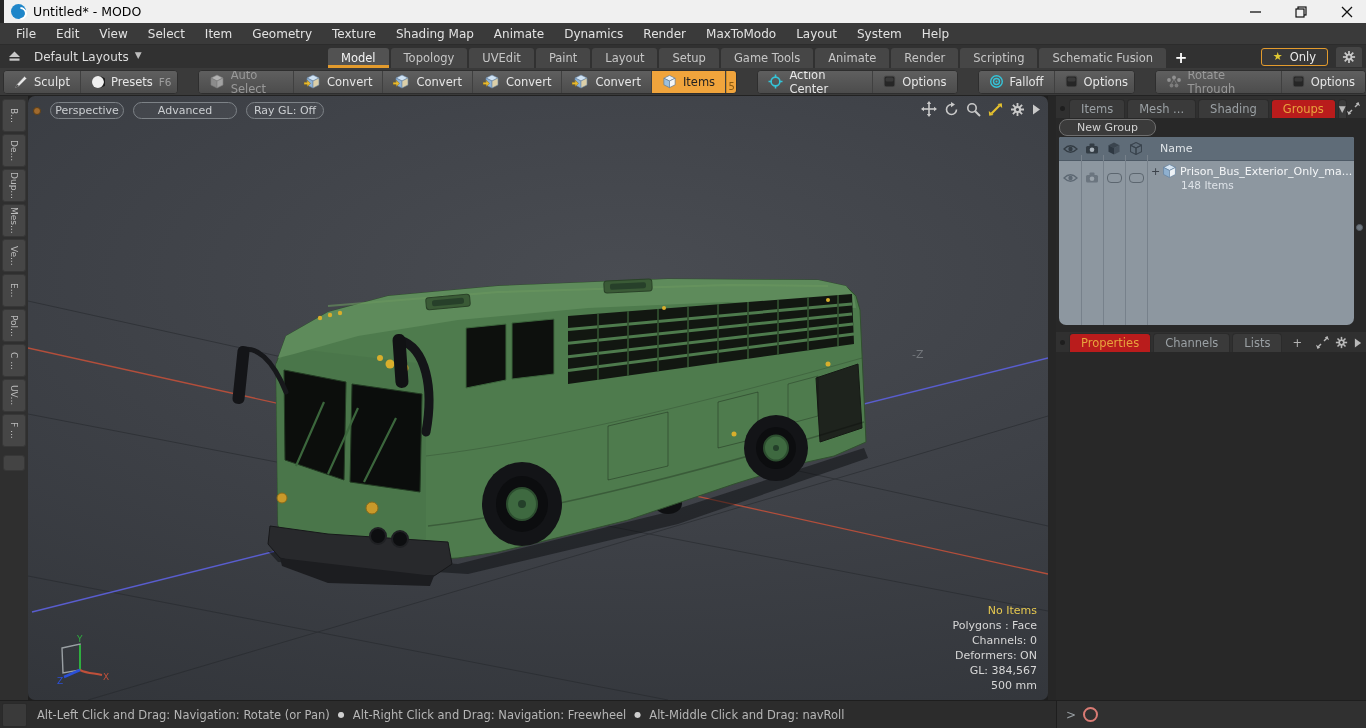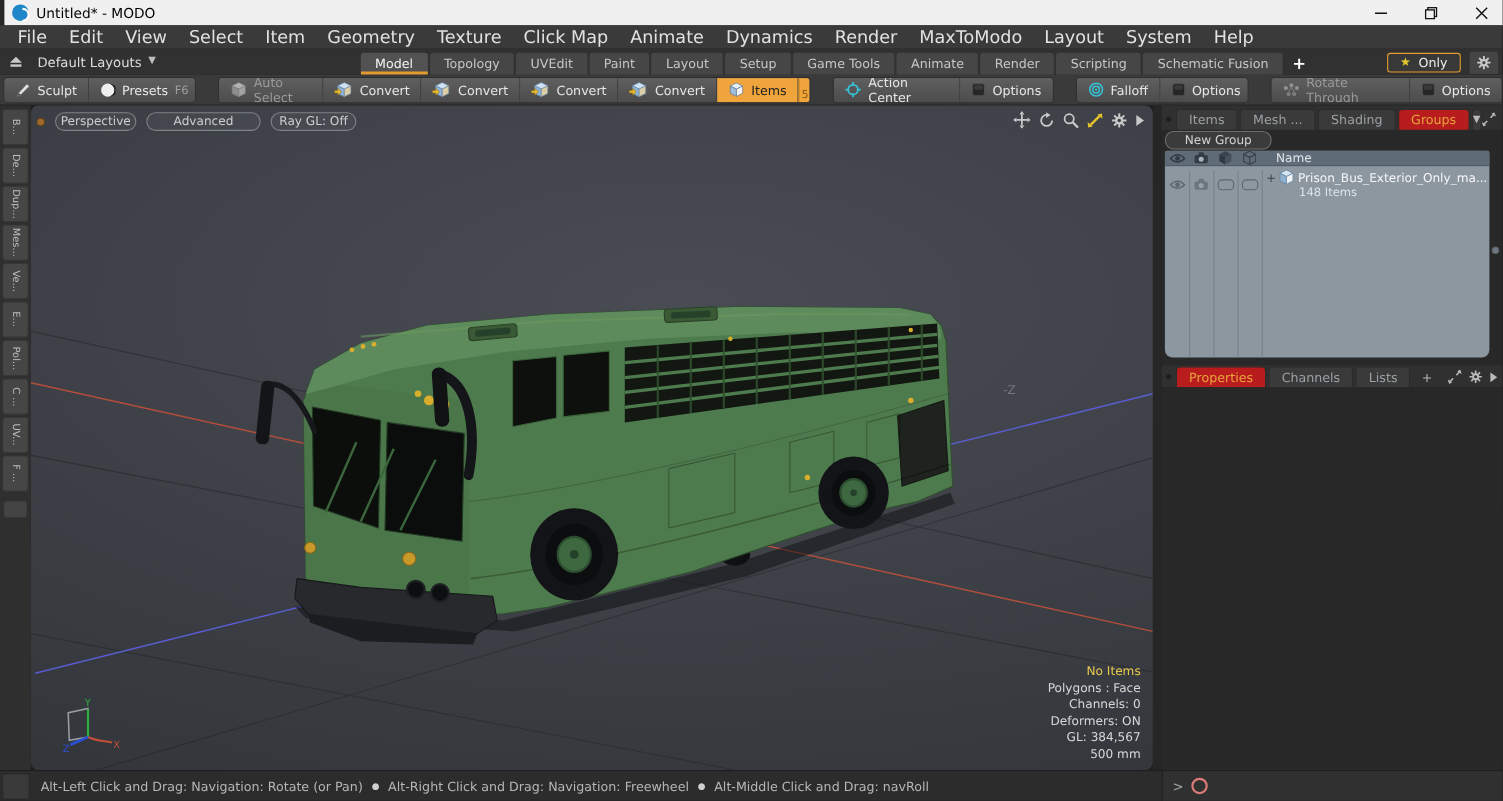--- a/index.html
+++ b/index.html
@@ -9,21 +9,21 @@
   
   .titlebar{position:absolute;left:4px;top:0;width:1366px;height:23px;background:#f0f0f0;display:flex;align-items:center;color:#111}
   .app-icon{width:15px;height:15px;border-radius:50%;background:#1f86c9;margin:0 7px;position:relative;flex:none}
   .app-icon::after{content:"";position:absolute;left:3px;top:3px;width:9px;height:9px;border-radius:50%;border:2px solid #fff;border-left-color:transparent;border-bottom-color:transparent;transform:rotate(45deg)}
   .win-title{font-size:12.5px;color:#000}
   .win-controls{margin-left:auto;display:flex;height:100%}
   .win-btn{width:46px;height:100%;display:flex;align-items:center;justify-content:center;color:#111}
 
   
   .menubar{position:absolute;left:0;top:23px;width:1366px;height:22px;background:#3a3a3a;display:flex;align-items:center;padding-left:6px;border-bottom:1px solid #2c2c2c}
-  .menu-item{padding:0 10px;height:100%;display:flex;align-items:center;color:#e2e2e2;font-size:16px}
+  .menu-item{padding:0 10px;height:100%;display:flex;align-items:center;color:#e2e2e2;font-size:12px}
 
   
   .layoutbar{position:absolute;left:0;top:45px;width:1366px;height:23px;background:#313131;display:flex;align-items:flex-end}
   .lb-left{width:328px;height:100%;display:flex;align-items:center;flex:none}
   .collapse-btn{width:28px;height:100%;display:flex;align-items:center;justify-content:center}
   .switcher{display:flex;align-items:flex-start;gap:6px;color:#dcdcdc;font-size:12px;padding-left:6px}
   .switcher .caret{font-size:9px;color:#bdbdbd}
   .ltabs{display:flex;align-items:flex-end;height:100%}
   .ltab{height:20px;padding:0 13px;background:#464646;margin-right:2px;display:flex;align-items:center;font-size:11.5px;color:#c6c6c6;border-radius:3px 3px 0 0}
   .ltab.active{background:#525252;color:#f4f4f4;box-shadow:inset 0 -3px 0 #e39b2d}
@@ -69,21 +69,21 @@
   .knob{width:5px;height:5px;border-radius:50%;background:#1e1e1e;margin:0 4px 7px 1px;flex:none}
   .rtab{height:19px;padding:0 11px;display:flex;align-items:center;font-size:11.5px;color:#9aa0a4;background:#3a3a3a;border:1px solid #2b2b2b;border-bottom:none;border-radius:4px 4px 0 0;margin-right:2px;white-space:nowrap}
   .rtab.active{color:#e8a33d;background:#b91c1c}
   .rtab.plain{background:none;border:none;color:#b5b5b5;padding:0 8px}
   .caretbtn{width:20px;height:19px;display:flex;align-items:center;justify-content:center;color:#b9b9b9;font-size:9px;background:#3a3a3a;border-radius:4px 4px 0 0;border:1px solid #2b2b2b;border-bottom:none}
   .rp-spacer{flex:1}
   .rp-miniicons{display:flex;align-items:center;gap:6px;padding-bottom:3px}
   .newgroup-row{position:absolute;top:22px;left:0;width:100%;height:19px;display:flex;align-items:center;padding-left:3px}
   .newgroup-btn{height:17px;border:1px solid #6e6e6e;border-radius:8px;padding:0 17px;font-size:11px;color:#d2d2d2;display:flex;align-items:center;background:#3b3b3b}
   .rp-tree{position:absolute;left:3px;right:12px;top:41px;height:188px;background:#8d97a0;border-radius:2px 2px 7px 7px;overflow:hidden}
-  .tree-header{height:14px;background:#5f6c78;display:flex;align-items:center;border-bottom:1px solid #4e5a66}
+  .tree-header{height:24px;background:#5f6c78;display:flex;align-items:center;border-bottom:1px solid #4e5a66}
   .th-cell{width:22px;height:100%;display:flex;align-items:center;justify-content:center;flex:none}
   .th-name{flex:1;padding-left:13px;font-size:11px;color:#dfe4e8}
   .tree-row{height:33px;display:flex;align-items:stretch}
   .tr-cell{width:22px;display:flex;align-items:center;justify-content:center;flex:none}
   .cbox{width:15px;height:10px;border:1.5px solid #5c666f;border-radius:4px}
   .tr-main{flex:1;display:flex;flex-direction:column;justify-content:center;min-width:0;padding-left:4px}
   .tr-line1{display:flex;align-items:center;gap:4px;white-space:nowrap}
   .tr-plus{color:#3c424a;font-size:11px;width:8px;text-align:center}
   .tr-name{color:#f4f6f8;font-size:11px;overflow:hidden;text-overflow:clip}
   .tr-count{margin-left:30px;color:#dde2e7;font-size:10.5px;margin-top:1px}
@@ -129,21 +129,21 @@
 </div>
 
 <div class="menubar">
     <div class="menu-item">File</div>
     <div class="menu-item">Edit</div>
     <div class="menu-item">View</div>
     <div class="menu-item">Select</div>
     <div class="menu-item">Item</div>
     <div class="menu-item">Geometry</div>
     <div class="menu-item">Texture</div>
-    <div class="menu-item">Click Map</div>
+    <div class="menu-item">Shading Map</div>
     <div class="menu-item">Animate</div>
     <div class="menu-item">Dynamics</div>
     <div class="menu-item">Render</div>
     <div class="menu-item">MaxToModo</div>
     <div class="menu-item">Layout</div>
     <div class="menu-item">System</div>
     <div class="menu-item">Help</div>
   </div>
 
 <div class="layoutbar">

